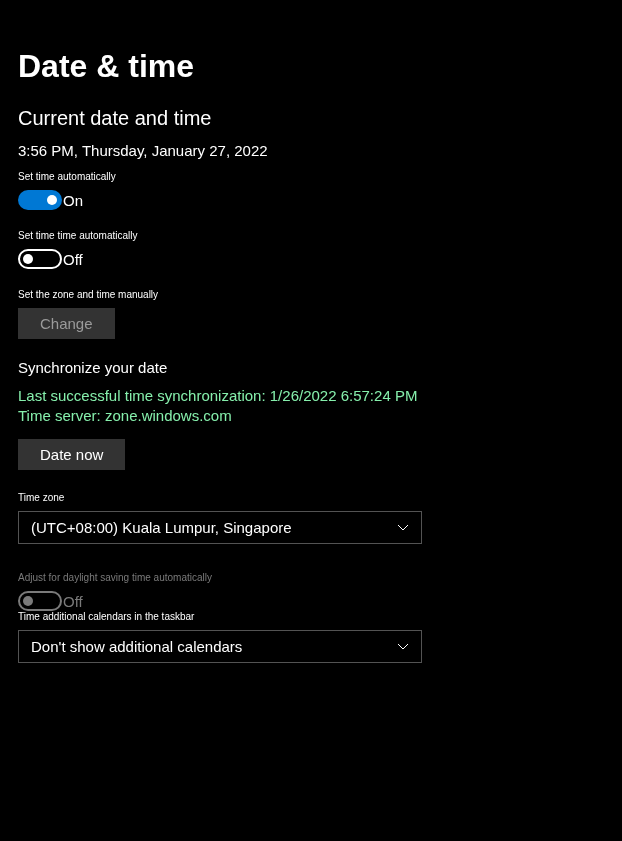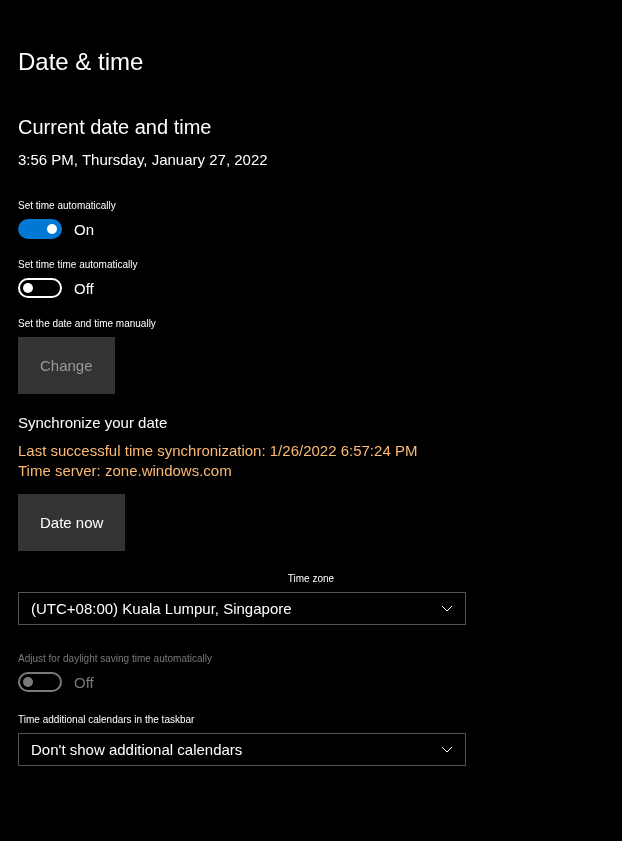--- a/index.html
+++ b/index.html
@@ -10,48 +10,48 @@
     body {
       background: #000000;
       color: #ffffff;
       font-family: "Segoe UI", -apple-system, sans-serif;
       width: 622px;
       height: 841px;
       padding: 18px;
       font-size: 15px;
     }
     .page-title {
-      font-size: 24px;
-      font-weight: 400;
+      font-size: 32px;
+      font-weight: 700;
       margin-top: 30px;
-      margin-bottom: 40px;
+      margin-bottom: 22px;
     }
     .section-title {
       font-size: 20px;
       font-weight: 400;
       margin-bottom: 12px;
     }
     .datetime-display {
       font-size: 15px;
-      margin-bottom: 32px;
+      margin-bottom: 12px;
     }
     .setting-group {
       margin-bottom: 20px;
     }
     .setting-label {
       font-size: 10px;
       margin-bottom: 8px;
     }
     .setting-label.disabled {
       color: #7a7a7a;
     }
     .toggle-row {
       display: flex;
       align-items: center;
-      gap: 12px;
+      gap: 1px;
     }
     .toggle {
       position: relative;
       width: 44px;
       height: 20px;
       border-radius: 10px;
       cursor: pointer;
     }
     .toggle.on {
       background: #0078d4;
@@ -86,44 +86,44 @@
     .toggle-state {
       font-size: 15px;
     }
     .toggle-state.disabled {
       color: #7a7a7a;
     }
     .btn {
       background: #333333;
       color: #ffffff;
       border: none;
-      padding: 20px 22px;
+      padding: 7px 22px;
       font-size: 15px;
       font-family: inherit;
       cursor: pointer;
     }
     .btn.disabled {
       color: #9a9a9a;
       cursor: default;
     }
     .sync-section {
       margin-bottom: 22px;
     }
     .sync-title {
       font-size: 15px;
       margin-bottom: 10px;
     }
     .sync-info {
       font-size: 15px;
-      color: #fdba74;
+      color: #86efac;
       line-height: 1.3;
       margin-bottom: 14px;
     }
     .dropdown {
-      width: 448px;
+      width: 404px;
       background: #000000;
       border: 1px solid #535353;
       padding: 7px 12px;
       display: flex;
       justify-content: space-between;
       align-items: center;
       cursor: pointer;
       font-size: 15px;
     }
     .chevron {
@@ -135,24 +135,22 @@
     }
     .chevron svg {
       width: 12px;
       height: 7px;
       stroke: #ffffff;
       stroke-width: 1;
       fill: none;
     }
     .timezone-section {
       margin-bottom: 28px;
-      text-align: center;
     }
     .dst-section {
-      margin-bottom: 22px;
     }
   </style>
 </head>
 <body>
 
 <h1 class="page-title">Date &amp; time</h1>
 
 <h2 class="section-title">Current date and time</h2>
 
 <div class="datetime-display">3:56 PM, Thursday, January 27, 2022</div>
@@ -171,21 +169,21 @@
   <div class="setting-label">Set time time automatically</div>
   <div class="toggle-row">
     <div class="toggle off">
       <div class="toggle-knob"></div>
     </div>
     <span class="toggle-state">Off</span>
   </div>
 </div>
 
 <div class="setting-group">
-  <div class="setting-label">Set the date and time manually</div>
+  <div class="setting-label">Set the zone and time manually</div>
   <button class="btn disabled">Change</button>
 </div>
 
 <div class="sync-section">
   <div class="sync-title">Synchronize your date</div>
   <div class="sync-info">
     <div>Last successful time synchronization: 1/26/2022 6:57:24 PM</div>
     <div>Time server: zone.windows.com</div>
   </div>
   <button class="btn">Date now</button>

